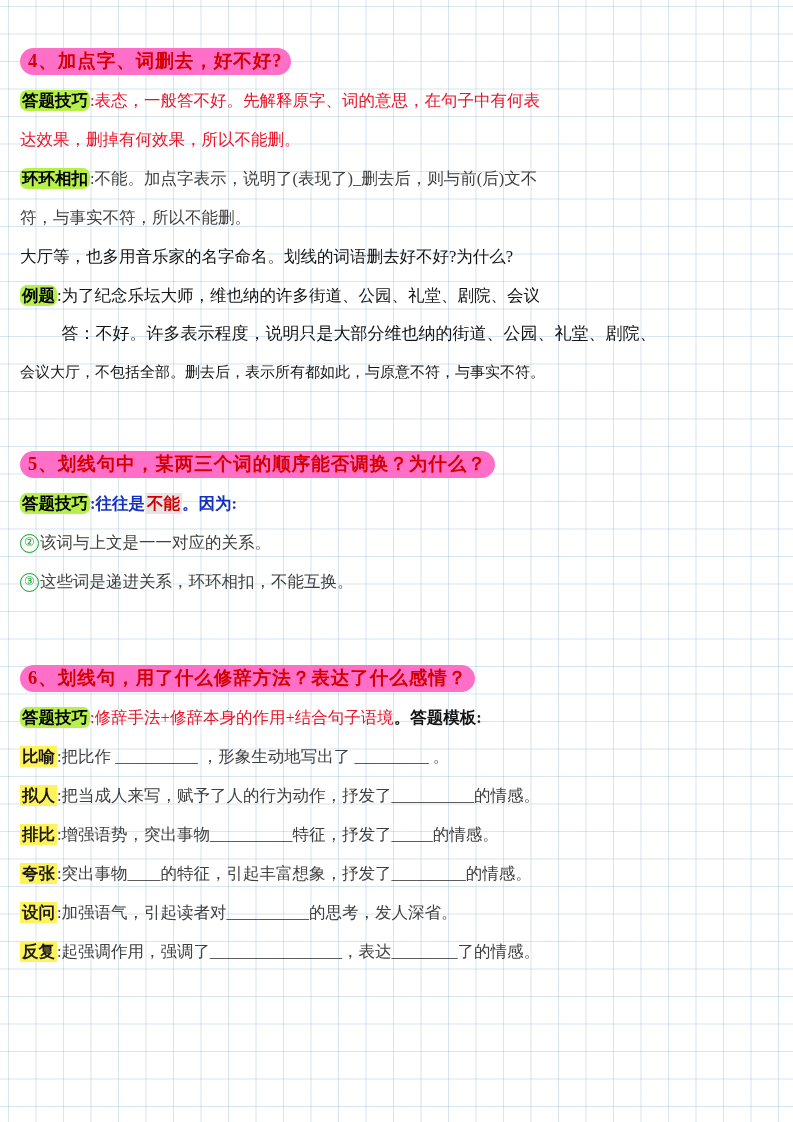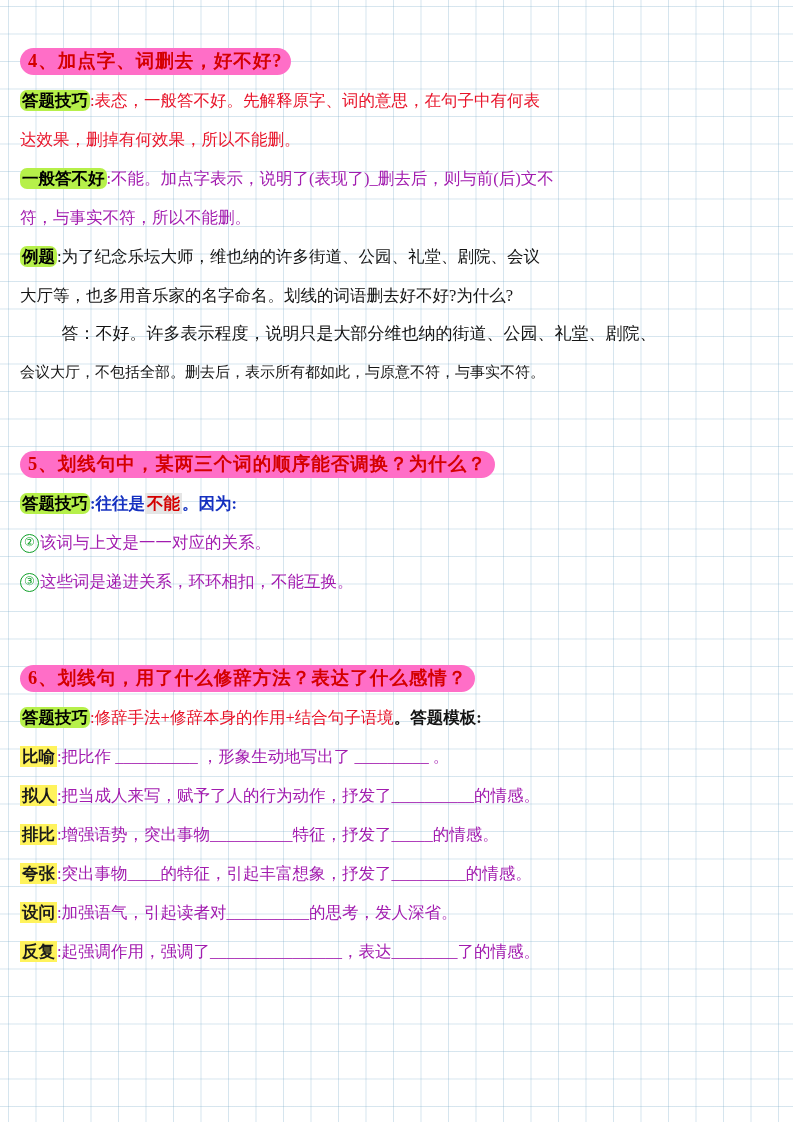--- a/index.html
+++ b/index.html
@@ -75,21 +75,21 @@
     padding: 1px 2px;
     font-family: "Liberation Serif", serif;
     text-align: center;
   }
   .red {
     color: #e8142a;
     font-family: "Liberation Serif", serif;
     font-weight: normal;
   }
   .blue {
-    color: #a21caf;
+    color: #404040;
     font-family: "Liberation Serif", serif;
     text-align: center;
   }
   .blue-b {
     color: #1430c0;
     font-family: "Liberation Serif", serif;
     font-weight: bold;
     text-align: center;
   }
   .black {
@@ -125,30 +125,30 @@
     <div class="heading">
       <span class="hl-pink">4、加点字、词删去，好不好?</span>
     </div>
     <div class="line">
       <span class="hl-green">答题技巧</span><span class="red">:表态，一般答不好。先解释原字、词的意思，在句子中有何表</span>
     </div>
     <div class="line">
       <span class="red">达效果，删掉有何效果，所以不能删。</span>
     </div>
     <div class="line">
-      <span class="hl-green">一般答不好</span><span class="blue">:不能。加点字表示，说明了(表现了)_删去后，则与前(后)文不</span>
+      <span class="hl-green">环环相扣</span><span class="blue">:不能。加点字表示，说明了(表现了)_删去后，则与前(后)文不</span>
     </div>
     <div class="line">
       <span class="blue">符，与事实不符，所以不能删。</span>
     </div>
     <div class="line">
+      <span class="black">大厅等，也多用音乐家的名字命名。划线的词语删去好不好?为什么?</span>
+    </div>
+    <div class="line">
       <span class="hl-green">例题</span><span class="black">:为了纪念乐坛大师，维也纳的许多街道、公园、礼堂、剧院、会议</span>
-    </div>
-    <div class="line">
-      <span class="black">大厅等，也多用音乐家的名字命名。划线的词语删去好不好?为什么?</span>
     </div>
     <div class="line indent" style="font-size:17px;text-align:center;">
       <span class="black">答：不好。许多表示程度，说明只是大部分维也纳的街道、公园、礼堂、剧院、</span>
     </div>
     <div class="line" style="font-size:15px;">
       <span class="black">会议大厅，不包括全部。删去后，表示所有都如此，与原意不符，与事实不符。</span>
     </div>
   </div>
 
   <div class="sec">

